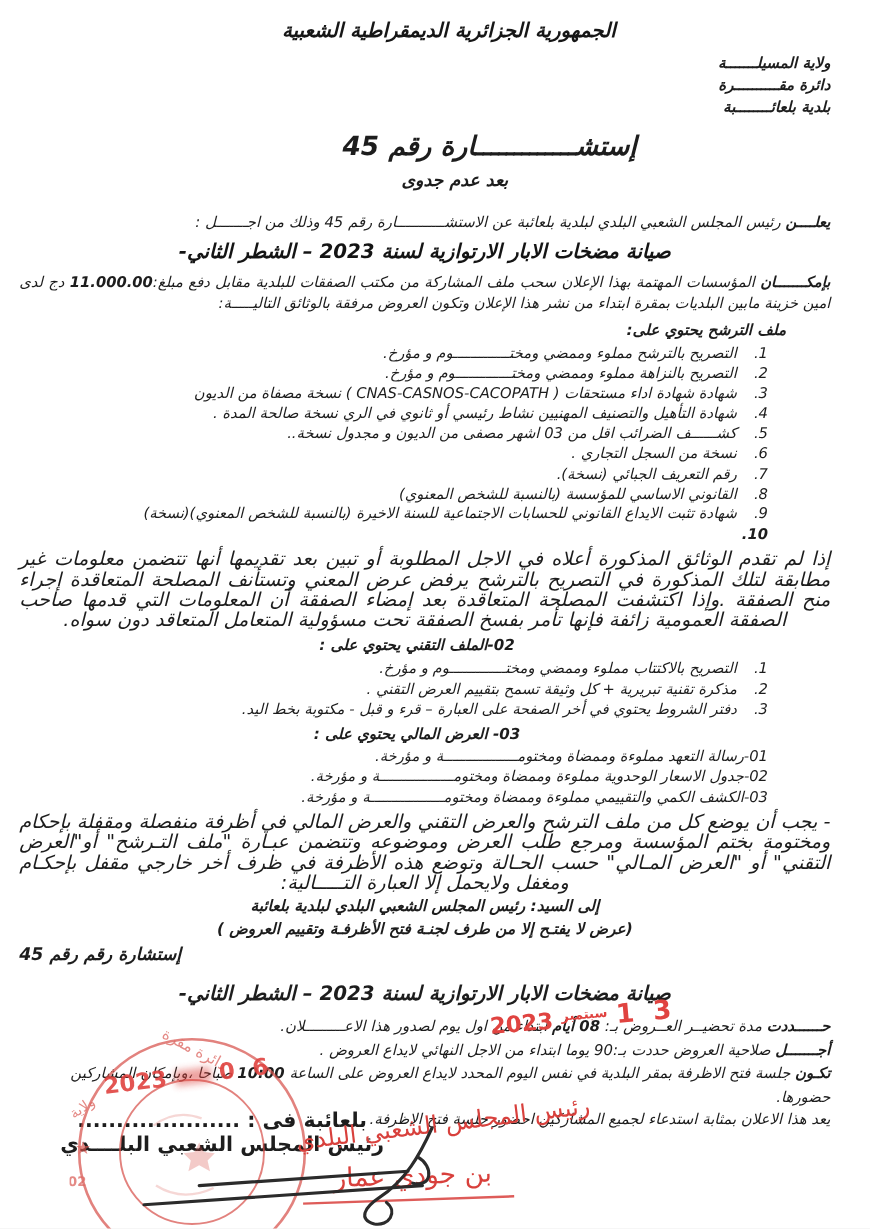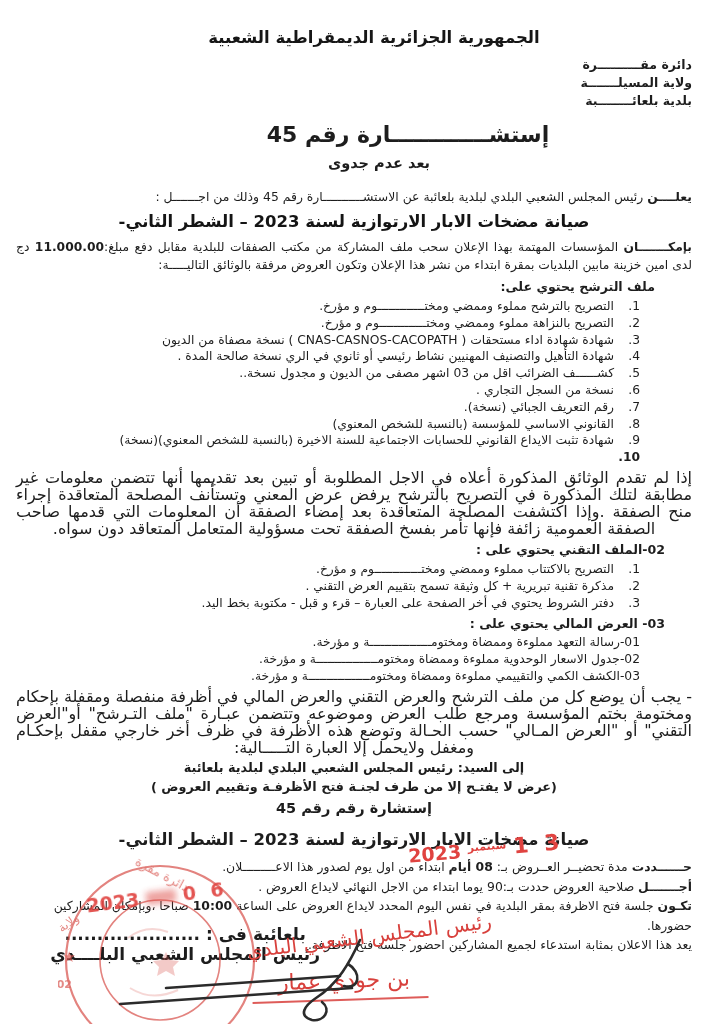--- a/index.html
+++ b/index.html
@@ -1,39 +1,39 @@
 <!DOCTYPE html>
 <html lang="ar"><head>
 <meta charset="utf-8">
 <style>
   html,body{margin:0;padding:0;background:#e8e8e8;}
   .page{
     width:725px;height:1024px;margin:0 auto;position:relative;overflow:hidden;
     background:#ffffff;color:#1d1d1d;direction:rtl;
     font-family:"DejaVu Sans","Liberation Sans",sans-serif;
   }
-  .doc{padding:12px 33px 0 16px;}
+  .doc{padding:0 33px 0 16px;font-style:italic;}
   .b{font-weight:700;}
   .republic{font-weight:700;font-size:16.5px;text-align:center;padding-top:16px;color:#161616;transform:translateX(20px);}
   .agency{font-weight:700;font-size:12.5px;line-height:18px;text-align:right;margin-top:9px;}
   .consult-title{font-weight:700;font-size:22px;text-align:center;margin-top:12px;transform:translateX(54px);}
   .subtitle{font-weight:700;font-size:14.5px;text-align:center;margin-top:8px;transform:translateX(25px);}
   .announce{font-size:12.4px;line-height:17px;margin-top:17px;text-align:right;}
   .ptitle{font-weight:700;font-size:16.5px;text-align:center;margin-top:7px;color:#141414;}
   .para{font-size:12.3px;line-height:17.5px;margin-top:8px;text-align:justify;}
   .para-centerlast{font-size:16px;line-height:17px;margin-top:3px;text-align:justify;text-align-last:center;}
   .sec-h{font-weight:700;font-size:12.6px;line-height:17px;margin-top:4px;text-align:right;}
   .sec-h.indent70{padding-left:0;margin-left:0;margin-right:37px;}
-  .sec-h.indent60{margin-right:27px;}
+  .sec-h.indent60{margin-right:13px;text-align:center;}
   .list{font-size:12.3px;line-height:16.8px;margin:3px 52px 0 0;}
   .li{display:flex;direction:rtl;}
   .li .num{min-width:26px;}
   .fin-list{font-size:12.3px;line-height:17px;margin:2px 52px 0 0;}
   .center-b{font-weight:700;font-size:12.8px;text-align:center;margin-top:4px;}
-  .ref{font-weight:700;font-size:14.5px;text-align:center;margin-top:6px;}
+  .ref{font-weight:700;font-size:14.5px;text-align:left;margin-top:6px;}
   .ptitle2{font-weight:700;font-size:16.5px;text-align:center;margin-top:14px;margin-bottom:8px;}
   .deadline{font-size:12.4px;line-height:19.5px;text-align:right;margin-top:0;}
   .footer-sign{position:absolute;right:405px;top:924px;text-align:center;font-weight:700;font-size:17px;line-height:20px;white-space:nowrap;}
   .round-stamp{position:absolute;left:58px;top:858px;opacity:.85;}
   .date-stamp{position:absolute;display:flex;direction:ltr;align-items:baseline;gap:7px;color:#e04340;font-weight:700;}
   .date-top{left:408px;top:836px;transform:rotate(-5deg);}
   .date-top .d{font-size:22px;letter-spacing:4px;}
   .date-top .m{font-size:11px;transform:translateY(-6px);}
   .date-top .y{font-size:19px;}
   .date-bottom{left:86px;top:886px;transform:rotate(-7deg);opacity:.9;}
@@ -46,22 +46,22 @@
 </style>
 </head>
 <body>
 
 <div class="page">
   <div class="doc">
 
     <div class="republic">الجمهورية الجزائرية  الديمقراطية الشعبية</div>
 
     <div class="agency">
+      <div>ولاية المسيلـــــــة</div>
       <div>دائرة مقــــــــــرة</div>
-      <div>ولاية المسيلـــــــة</div>
       <div>بلدية بلعائــــــــبة</div>
     </div>
 
     <div class="consult-title">إستشـــــــــــــارة رقم 45</div>
     <div class="subtitle">بعد عدم جدوى</div>
 
     <div class="announce"><span class="b">يعلــــن</span><span> رئيس المجلس الشعبي البلدي  لبلدية بلعائبة عن الاستشـــــــــــارة رقم 45 وذلك من اجـــــــل :</span></div>
 
     <div class="ptitle">صيانة مضخات الابار الارتوازية لسنة 2023 – الشطر الثاني-</div>
 

